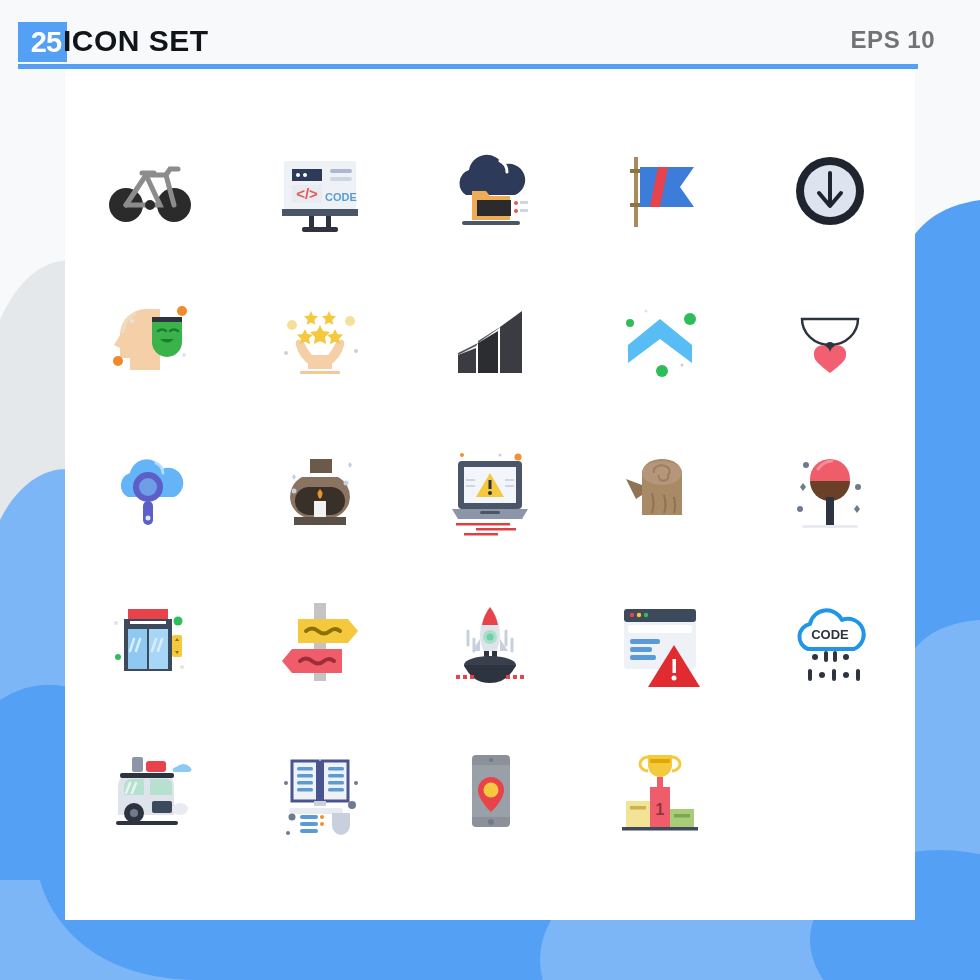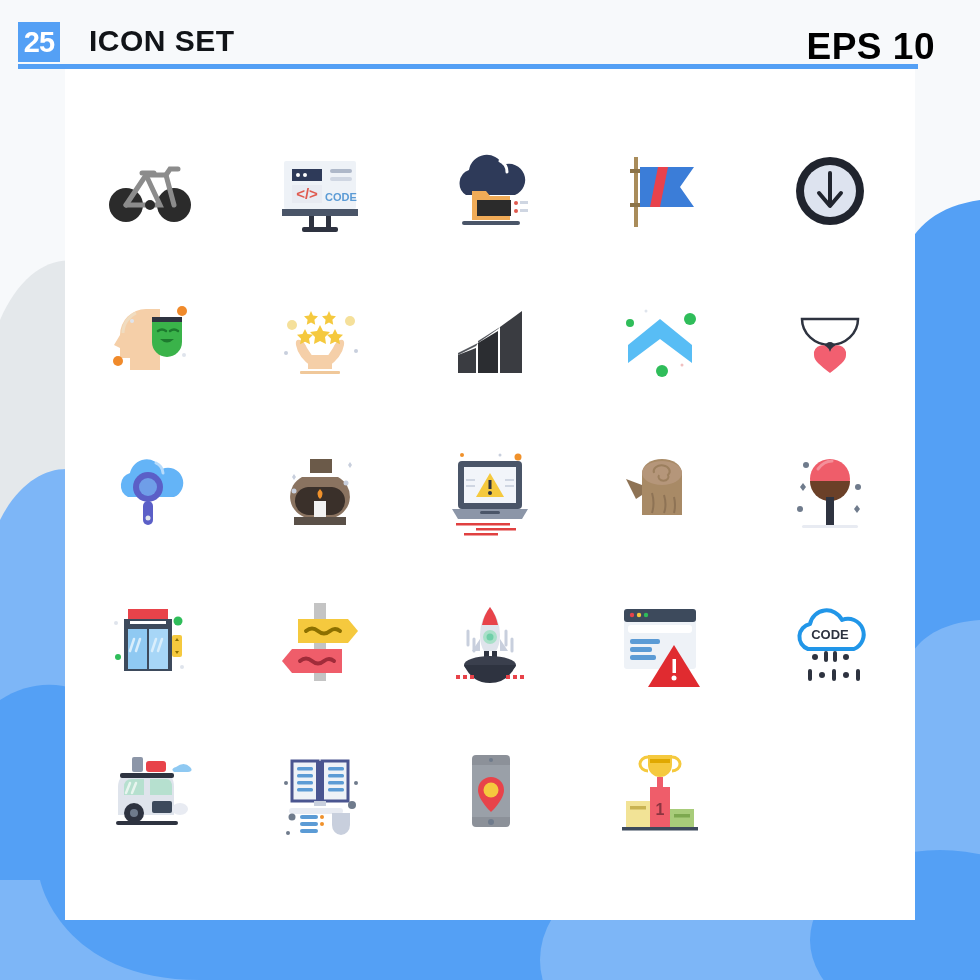--- a/index.html
+++ b/index.html
@@ -16,29 +16,29 @@
   }
   .header{
     position:absolute;left:0;top:0;width:980px;height:68px;
     background:#f7f9fb;
   }
   .hdr-inner{position:relative;width:980px;height:68px;}
   .badge{
     position:absolute;left:18px;top:22px;width:42px;height:40px;
     background:#54a0f5;color:#ffffff;
     font-size:29px;font-weight:bold;line-height:40px;text-align:center;
-    font-family:"Liberation Sans", sans-serif;letter-spacing:-1px;
+    font-family:"Liberation Sans", sans-serif;letter-spacing:-1px;padding-left:7px;
   }
   .title{
-    position:absolute;left:89px;top:24px;
+    position:absolute;left:63px;top:24px;
     font-size:30px;font-weight:bold;color:#111418;letter-spacing:0.5px;
   }
   .eps{
     position:absolute;right:45px;top:26px;
-    font-size:37px;font-weight:bold;color:#000000;letter-spacing:0.5px;
+    font-size:24px;font-weight:bold;color:#737373;letter-spacing:0.5px;
   }
   .hdr-rule{
     position:absolute;left:18px;top:64px;width:900px;height:5px;background:#54a0f5;
   }
   .grid{
     position:absolute;left:65px;top:68px;width:850px;height:852px;
     display:grid;
     grid-template-columns:repeat(5,1fr);
     grid-template-rows:repeat(5,150px);
     align-content:start;

